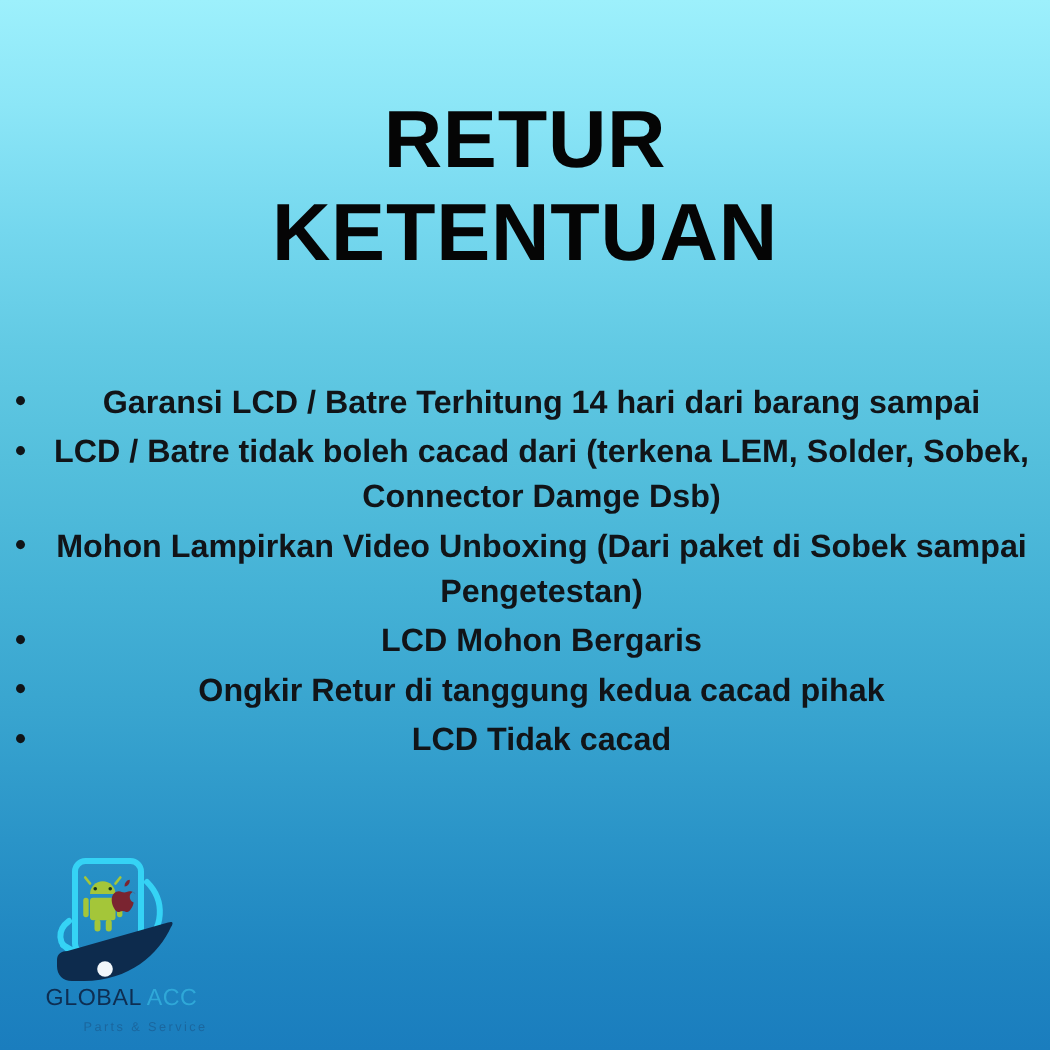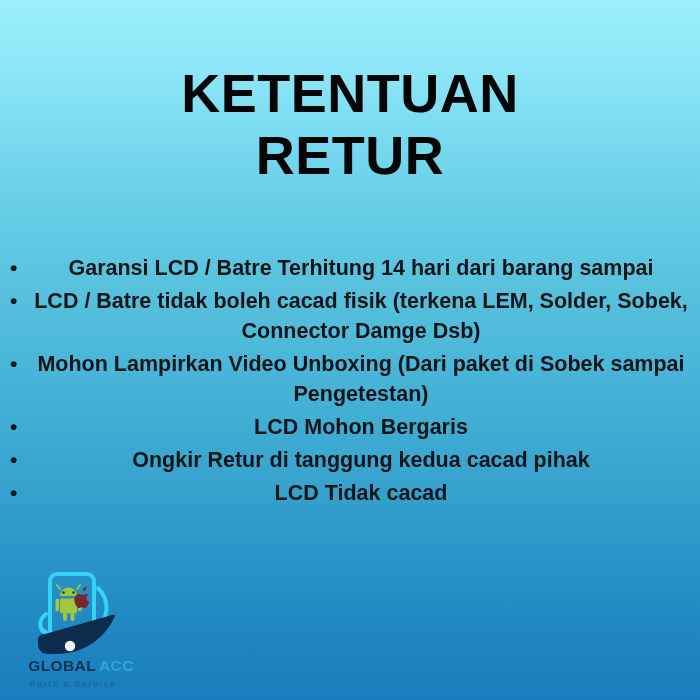--- a/index.html
+++ b/index.html
@@ -99,59 +99,59 @@
   }
   .logo-svg { display: block; width: 100px; height: 96px; }
 
   .logo-wordmark {
     position: absolute;
     left: 8px;
     bottom: 17px;
     width: 130px;
     text-align: center;
     font-size: 15.5px;
-    font-weight: 700;
+    font-weight: 400;
     letter-spacing: 0.4px;
     white-space: nowrap;
   }
   .logo-word-global { color: #0e2e52; }
   .logo-word-acc { color: #2fa8d8; margin-left: 3px; }
 
   .logo-tagline {
     position: absolute;
-    left: 0;
+    left: 24px;
     bottom: 3px;
     width: 130px;
     text-align: center;
     font-size: 8.5px;
-    font-weight: 700;
+    font-weight: 400;
     letter-spacing: 1.6px;
     color: #1b5e93;
     opacity: 0.75;
     white-space: nowrap;
   }
 </style>
 </head>
 <body>
 
 <div id="poster">
 
   <div class="title-block">
+    <span class="title-line">RETUR</span>
     <span class="title-line">KETENTUAN</span>
-    <span class="title-line">RETUR</span>
   </div>
 
   <ul class="bullet-list">
     <li class="bullet-item">
       <span class="bullet-marker">•</span>
       <span class="bullet-text">Garansi LCD / Batre Terhitung 14 hari dari barang sampai</span>
     </li>
     <li class="bullet-item">
       <span class="bullet-marker">•</span>
-      <span class="bullet-text">LCD / Batre tidak boleh cacad fisik (terkena LEM, Solder, Sobek, Connector Damge Dsb)</span>
+      <span class="bullet-text">LCD / Batre tidak boleh cacad dari (terkena LEM, Solder, Sobek, Connector Damge Dsb)</span>
     </li>
     <li class="bullet-item">
       <span class="bullet-marker">•</span>
       <span class="bullet-text">Mohon Lampirkan Video Unboxing (Dari paket di Sobek sampai Pengetestan)</span>
     </li>
     <li class="bullet-item">
       <span class="bullet-marker">•</span>
       <span class="bullet-text">LCD Mohon Bergaris</span>
     </li>
     <li class="bullet-item">

